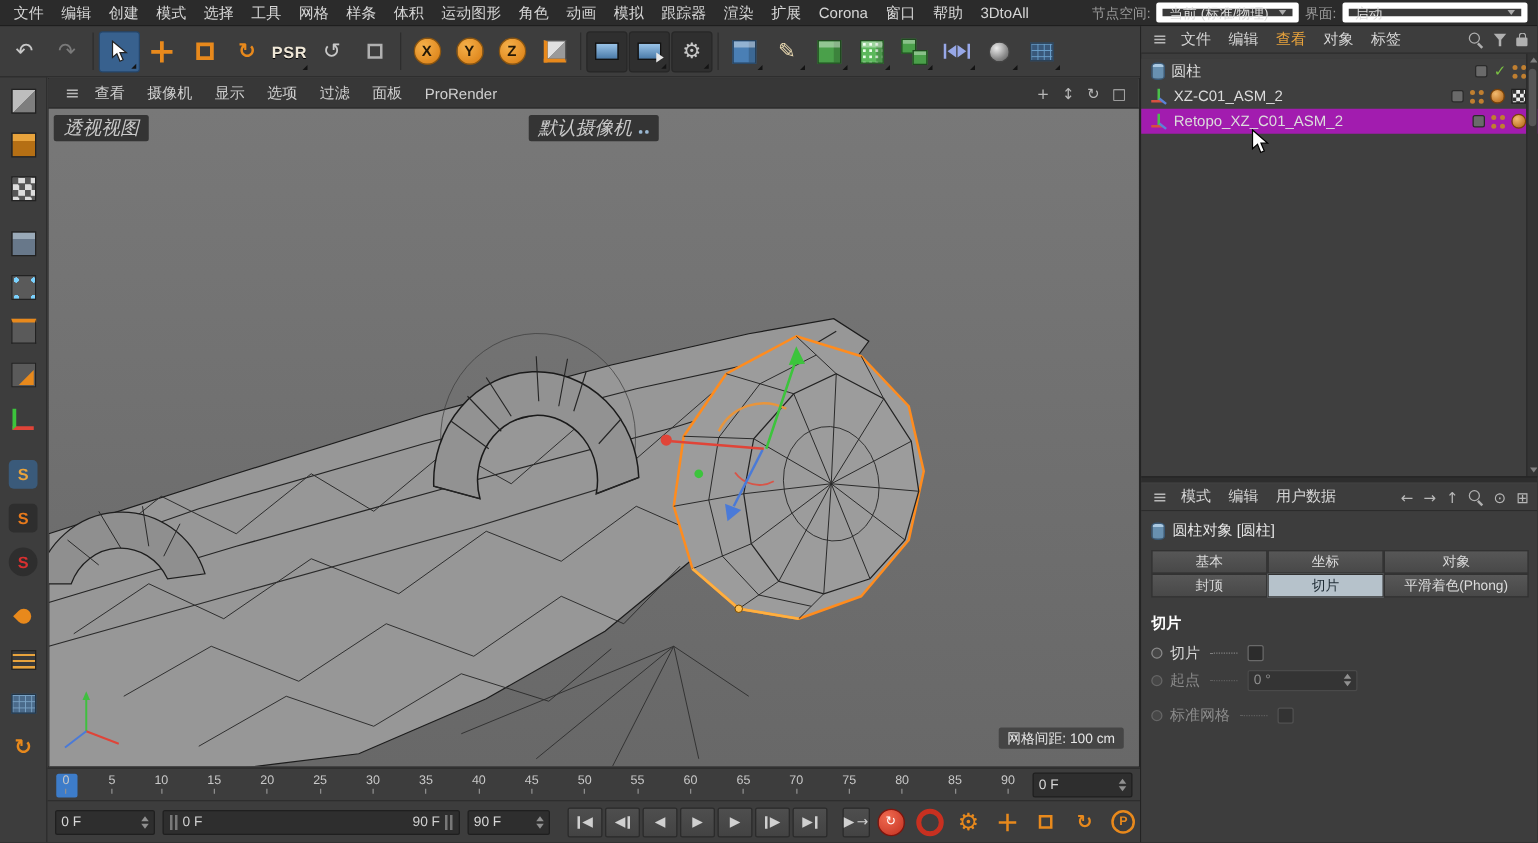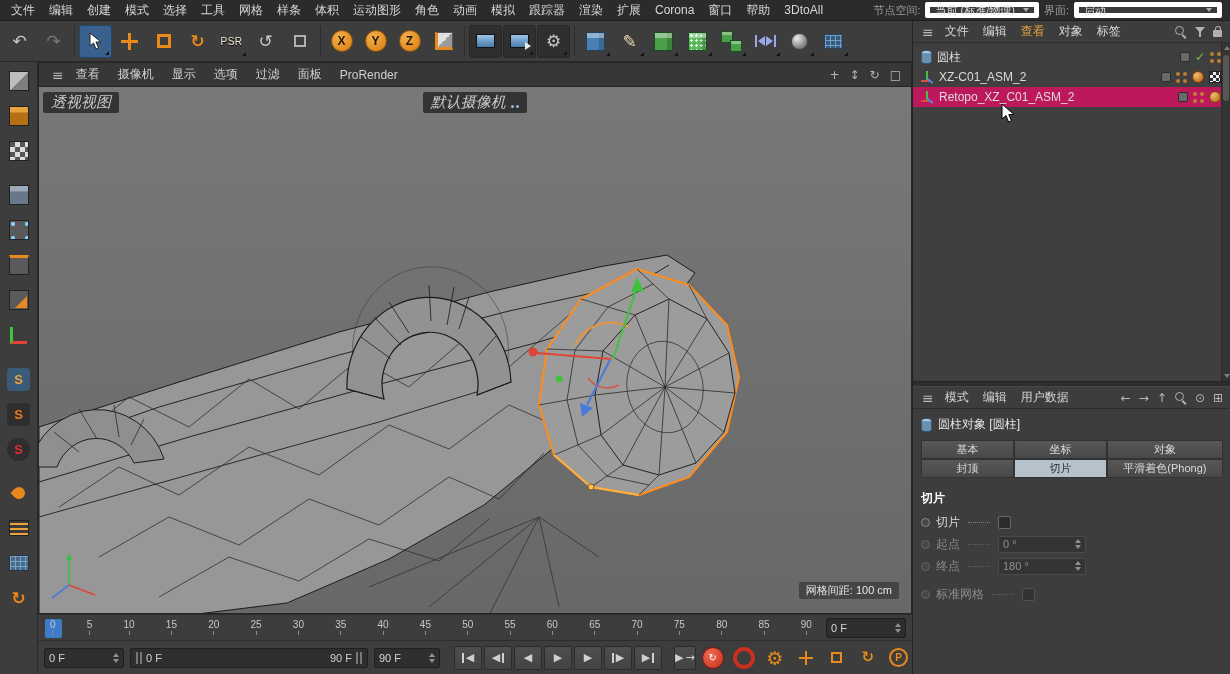--- a/index.html
+++ b/index.html
@@ -25,21 +25,21 @@
 .tb.active{background:#38618e;border:1px solid #244succeed66;border:1px solid #24466b;}
 .tsep{width:1px;height:30px;background:#2d2d2d;margin:0 3px;flex:0 0 auto;}
 .g{font-family:"DejaVu Sans",sans-serif;font-size:17px;color:#c8c8c8;line-height:1;}
 .g.dim{color:#7a7a7a;}
 .g.orange{color:#e8891c;font-weight:bold;}
 .corner{position:absolute;right:2px;bottom:2px;width:0;height:0;border-left:4px solid transparent;border-bottom:4px solid #141414;}
 .cross{position:relative;width:17px;height:17px;}
 .cross:before{content:"";position:absolute;left:7px;top:0;width:3px;height:17px;background:#e8891c;}
 .cross:after{content:"";position:absolute;left:0;top:7px;width:17px;height:3px;background:#e8891c;}
 .scl{width:14px;height:14px;border:3px solid #e8891c;}
-.psr{font-size:10px;font-weight:normal;color:#f0e8d8;letter-spacing:.5px;text-shadow:0 1px 0 #000;}
+.psr{font-size:13px;font-weight:bold;color:#f0e8d8;letter-spacing:.5px;text-shadow:0 1px 0 #000;}
 .sqo{width:12px;height:12px;border:2px solid #b0b0b0;}
 .axis-circle{width:22px;height:22px;border-radius:50%;background:radial-gradient(circle at 35% 30%,#f5b04a,#d87b10);
              color:#241806;font-weight:bold;font-size:12px;display:flex;align-items:center;justify-content:center;border:1px solid #8a5510;}
 .ccube{width:18px;height:18px;background:linear-gradient(135deg,#e0e0e0 0 50%,#9a9a9a 50% 100%);
        border:1px solid #555;border-left:3px solid #e8891c;border-bottom:3px solid #e8891c;}
 .scr{position:relative;width:19px;height:14px;background:linear-gradient(#9ac4e8,#4a7aa8);border:1px solid #111;}
 .scr .mini-play{position:absolute;right:-3px;bottom:-3px;width:0;height:0;border-top:4px solid transparent;border-bottom:4px solid transparent;border-left:6px solid #e8e8e8;}
 .cube3{position:relative;width:19px;height:19px;background:#4a7fb5;border:1px solid #24405c;
        box-shadow:inset 0 5px 0 rgba(255,255,255,.4),inset -5px 0 0 rgba(0,0,0,.18);}
 .cube3.green{background:#4aa04a;border-color:#1e4a1e;}
@@ -152,21 +152,21 @@
 .mag:after{content:"";position:absolute;left:8px;top:8px;width:5px;height:1.6px;background:#b0b0b0;transform:rotate(45deg);transform-origin:0 0;}
 .fun{position:relative;width:10px;height:10px;}
 .fun:before{content:"";position:absolute;left:0;top:0;width:0;height:0;border-left:5px solid transparent;border-right:5px solid transparent;border-top:6px solid #b0b0b0;}
 .fun:after{content:"";position:absolute;left:4px;top:5px;width:2px;height:5px;background:#b0b0b0;}
 .lockico{position:relative;width:9px;height:7px;background:#b0b0b0;border-radius:1px;margin-top:4px;}
 .lockico:before{content:"";position:absolute;left:1.5px;top:-4px;width:4px;height:4px;border:1.5px solid #b0b0b0;border-bottom:none;border-radius:3px 3px 0 0;}
 .glyph{font-family:"DejaVu Sans",sans-serif;font-size:12px;color:#b8b8b8;}
 
 .om-list{position:absolute;left:0;top:26px;width:318px;height:338px;background:#3f3f3f;}
 .om-row{display:flex;align-items:center;height:20px;padding:0 10px 0 8px;gap:5px;}
-.om-row.hlrow{background:#be185d;}
+.om-row.hlrow{background:#a21caf;}
 .om-name{font-size:12px;color:#dcdcdc;white-space:nowrap;}
 .om-right{margin-left:auto;display:flex;align-items:center;gap:5px;}
 .om-editbox{width:10px;height:10px;background:#6a6a6a;border:1px solid #2a2a2a;border-radius:2px;}
 .om-check{color:#7ac143;font-size:12px;font-weight:bold;font-family:"DejaVu Sans",sans-serif;line-height:1;}
 .om-dots{display:grid;grid-template-columns:4px 4px;grid-gap:3px;}
 .om-dots i{width:4px;height:4px;border-radius:50%;background:#c07f30;}
 .tag.phong{width:12px;height:12px;border-radius:50%;background:radial-gradient(circle at 35% 30%,#f2bb70,#b06010);border:1px solid #7a4207;}
 .tag.uv{width:12px;height:12px;border:1px solid #222;background:conic-gradient(#eee 0 25%,#333 0 50%,#eee 0 75%,#333 0);background-size:6px 6px;}
 .cylico{width:11px;height:14px;background:linear-gradient(#aac9e2 20%,#6890b0 21%);border:1px solid #3a5a78;border-radius:5px/3px;flex:0 0 auto;}
 .axico{position:relative;width:13px;height:13px;flex:0 0 auto;}
@@ -775,34 +775,20 @@
         <span class="fcol">
             <span class="spinbox">
           <span class="val">0 °</span>
           <span class="arr">
                 <i class="u"></i>
                 <i class="d"></i>
               </span>
         </span>
           </span>
       </div>
-      <div class="am-row disabled">
-        <span class="kdot"></span>
-        <span class="flabel">终点</span>
-        <span class="dotlead"></span>
-        <span class="fcol">
-            <span class="spinbox">
-          <span class="val">180 °</span>
-          <span class="arr">
-                <i class="u"></i>
-                <i class="d"></i>
-              </span>
-        </span>
-          </span>
-      </div>
       <div class="am-row disabled" style="margin-top:6px;">
         <span class="kdot"></span>
         <span class="flabel">标准网格</span>
         <span class="dotlead"></span>
         <span class="cb"></span>
       </div>
     </div>
   </div>
 
   <svg class="cursor-overlay" width="15" height="21" viewBox="0 0 15 21">

